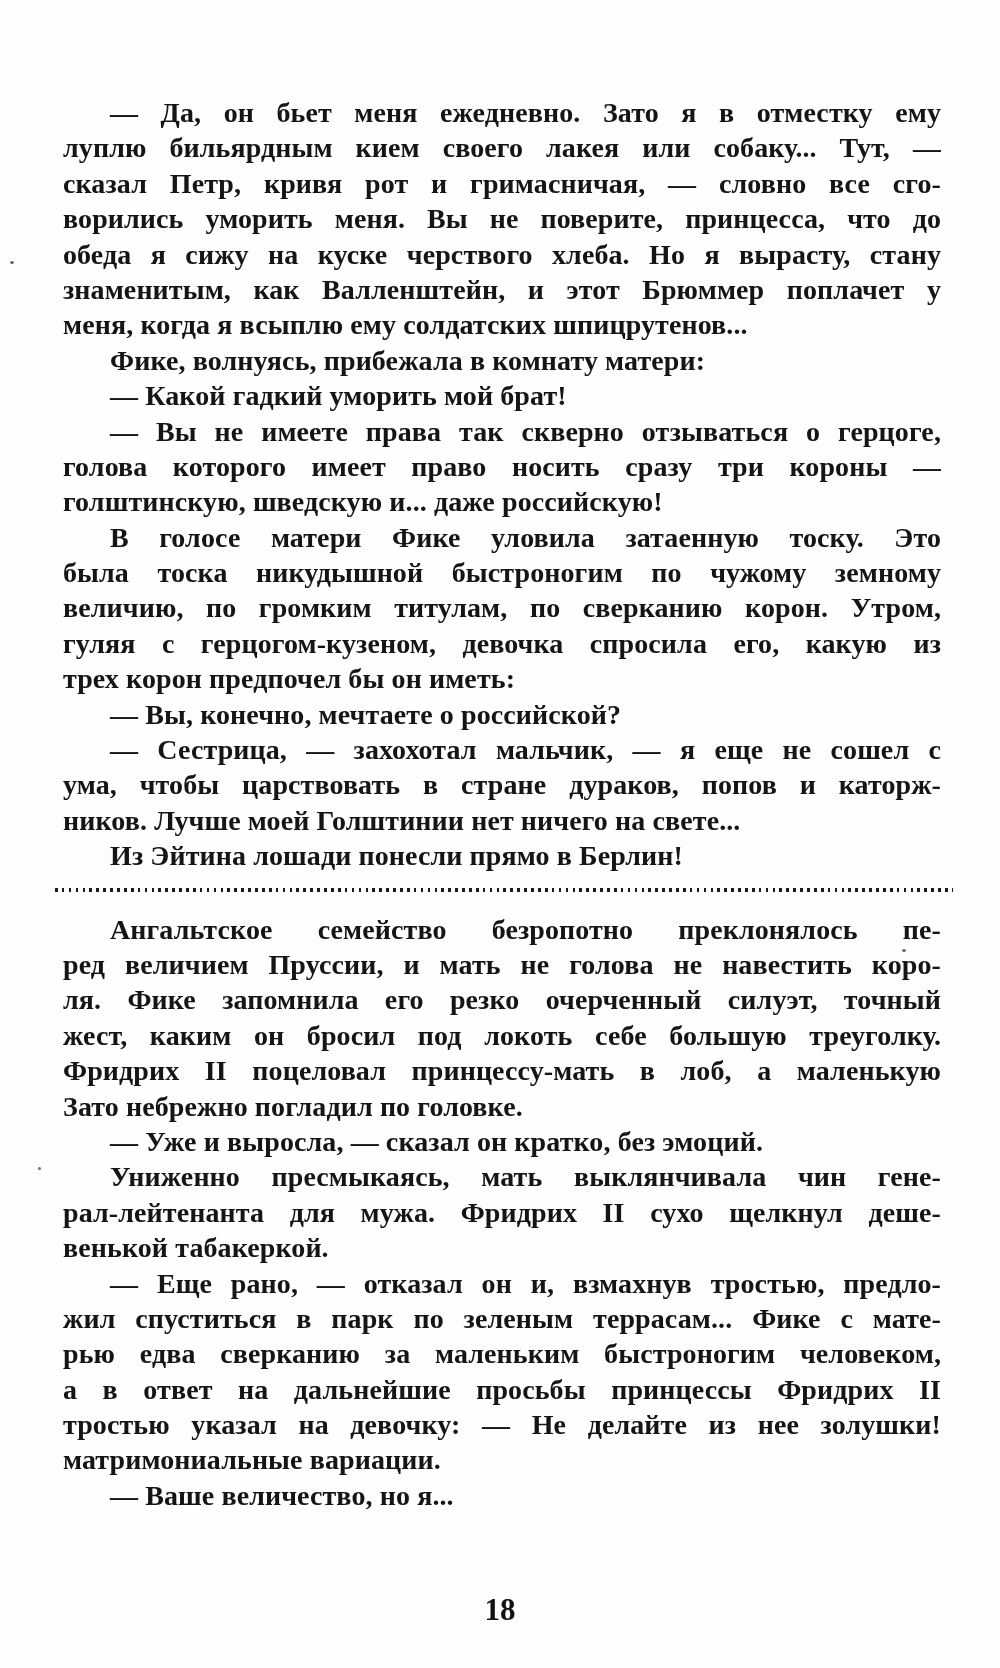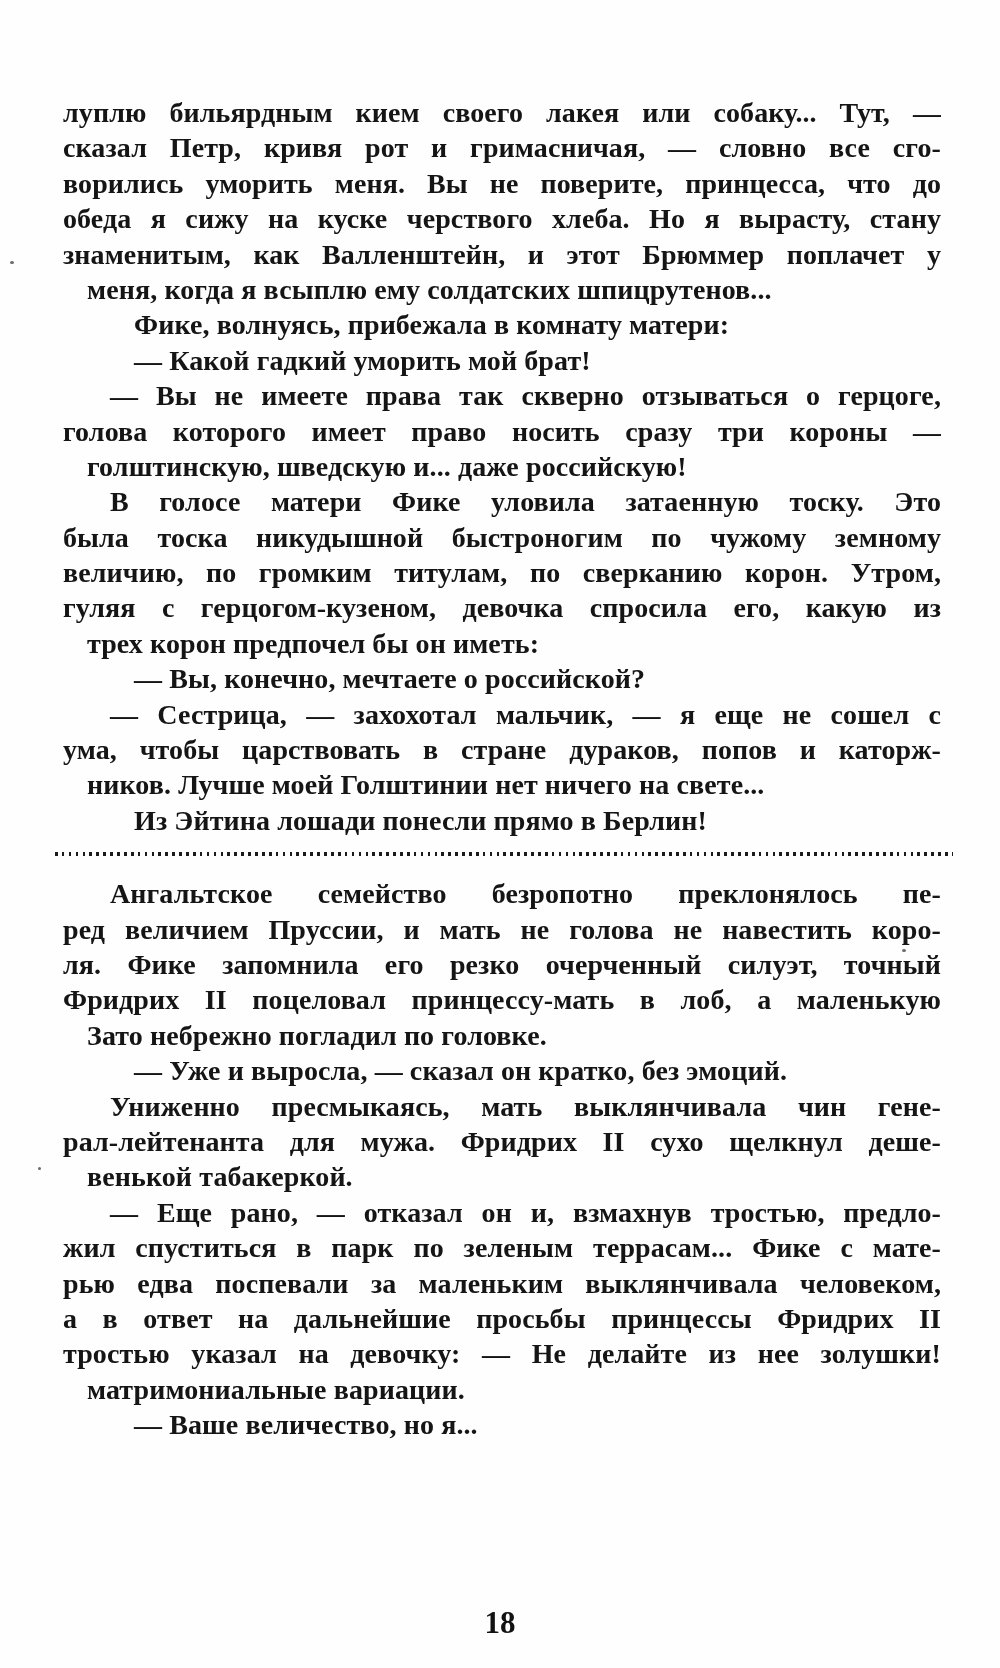--- a/index.html
+++ b/index.html
@@ -29,61 +29,60 @@
     line-height: 35.4px;
     height: 35.4px;
     overflow: hidden;
     white-space: nowrap;
     text-align: justify;
     text-align-last: justify;
     letter-spacing: 0.1px;
   }
   .line.endline {
     text-align-last: left;
-    margin-left: 24px;
   }
   .line.indent {
     padding-left: 47px;
   }
   .separator {
     height: 4px;
     margin: 14px -12px 20px -8px;
     background-image: repeating-linear-gradient(to right, #1b1b1b 0 2.6px, transparent 2.6px 6.9px);
   }
   .page-number {
     position: absolute;
     top: 1592px;
     left: 0;
     width: 1000px;
     text-align: center;
     font-size: 31px;
     line-height: 36px;
     font-weight: 700;
     color: #121212;
-    margin-top: 13px;
   }
   .speck {
     position: absolute;
     background: #6a6a6a;
     border-radius: 50%;
   }
   .speck.s1 { left: 10px;  top: 261px;  width: 4px; height: 3px; }
   .speck.s2 { left: 38px;  top: 1167px; width: 3px; height: 3px; }
   .speck.s3 { left: 902px; top: 949px;  width: 4px; height: 3px; }
 </style>
 </head>
 <body>
 
 <div class="page">
   <div class="speck s1"></div>
   <div class="speck s2"></div>
   <div class="speck s3"></div>
 
   <main class="text-area">
     <section class="text-section">
+        <div class="line indent">— Да, он бьет меня ежедневно. Зато я в отместку ему</div>
         <div class="line">луплю бильярдным кием своего лакея или собаку... Тут, —</div>
         <div class="line">сказал Петр, кривя рот и гримасничая, — словно все сго-</div>
         <div class="line">ворились уморить меня. Вы не поверите, принцесса, что до</div>
         <div class="line">обеда я сижу на куске черствого хлеба. Но я вырасту, стану</div>
         <div class="line">знаменитым, как Валленштейн, и этот Брюммер поплачет у</div>
         <div class="line endline">меня, когда я всыплю ему солдатских шпицрутенов...</div>
         <div class="line indent endline">Фике, волнуясь, прибежала в комнату матери:</div>
         <div class="line indent endline">— Какой гадкий уморить мой брат!</div>
         <div class="line indent">— Вы не имеете права так скверно отзываться о герцоге,</div>
         <div class="line">голова которого имеет право носить сразу три короны —</div>
@@ -97,29 +96,30 @@
         <div class="line indent">— Сестрица, — захохотал мальчик, — я еще не сошел с</div>
         <div class="line">ума, чтобы царствовать в стране дураков, попов и каторж-</div>
         <div class="line endline">ников. Лучше моей Голштинии нет ничего на свете...</div>
         <div class="line indent endline">Из Эйтина лошади понесли прямо в Берлин!</div>
       </section>
     <div class="separator"></div>
     <section class="text-section">
         <div class="line indent">Ангальтское семейство безропотно преклонялось пе-</div>
         <div class="line">ред величием Пруссии, и мать не голова не навестить коро-</div>
         <div class="line">ля. Фике запомнила его резко очерченный силуэт, точный</div>
+        <div class="line">жест, каким он бросил под локоть себе большую треуголку.</div>
         <div class="line">Фридрих II поцеловал принцессу-мать в лоб, а маленькую</div>
         <div class="line endline">Зато небрежно погладил по головке.</div>
         <div class="line indent endline">— Уже и выросла, — сказал он кратко, без эмоций.</div>
         <div class="line indent">Униженно пресмыкаясь, мать выклянчивала чин гене-</div>
         <div class="line">рал-лейтенанта для мужа. Фридрих II сухо щелкнул деше-</div>
         <div class="line endline">венькой табакеркой.</div>
         <div class="line indent">— Еще рано, — отказал он и, взмахнув тростью, предло-</div>
         <div class="line">жил спуститься в парк по зеленым террасам... Фике с мате-</div>
-        <div class="line">рью едва поспевали за маленьким выклянчивала человеком,</div>
+        <div class="line">рью едва сверканию за маленьким быстроногим человеком,</div>
         <div class="line">а в ответ на дальнейшие просьбы принцессы Фридрих II</div>
         <div class="line">тростью указал на девочку: — Не делайте из нее золушки!</div>
         <div class="line endline">матримониальные вариации.</div>
         <div class="line indent endline">— Ваше величество, но я...</div>
       </section>
   </main>
 
   <footer class="page-number">18</footer>
 </div>
 

